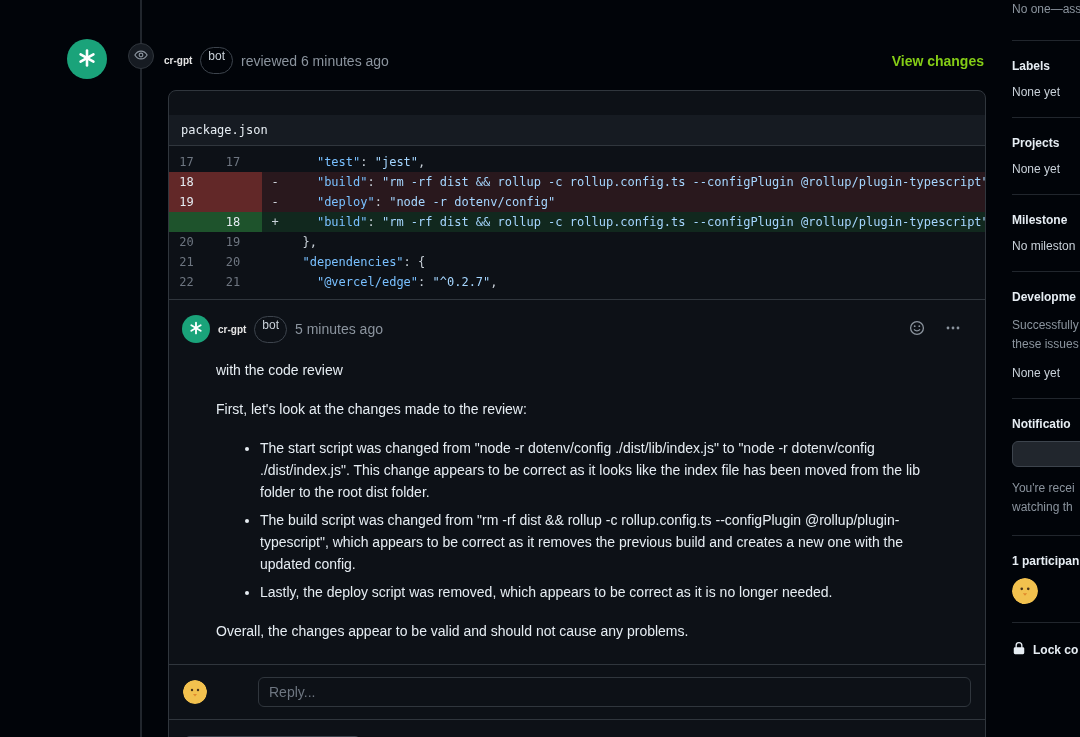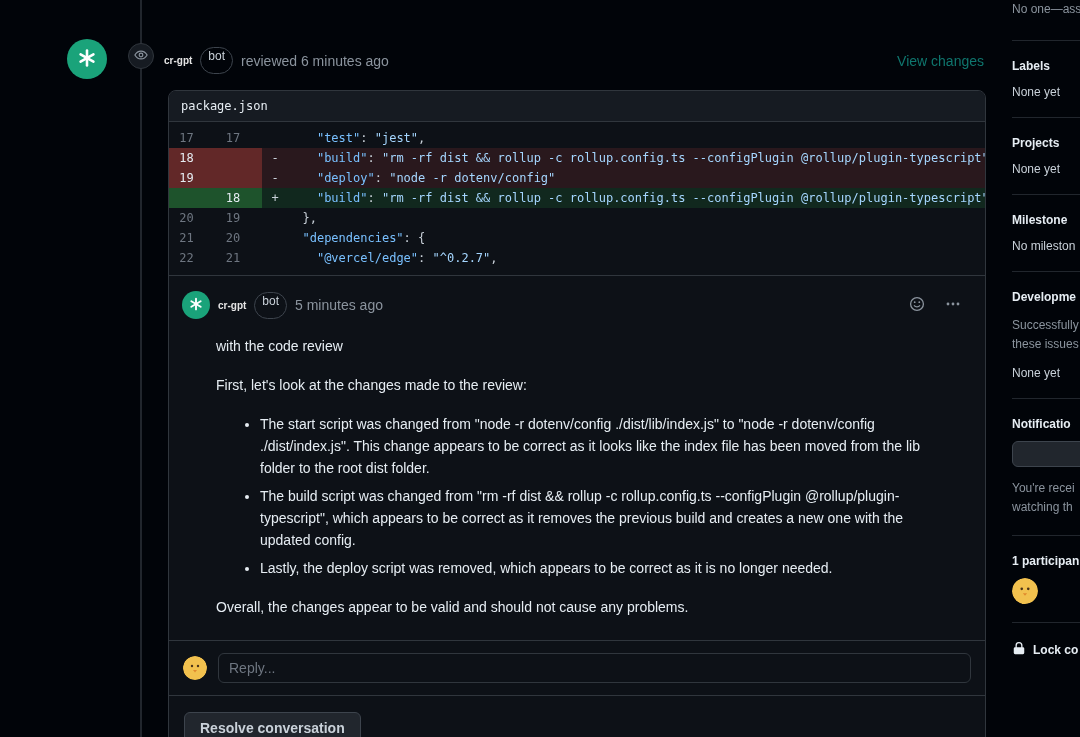--- a/index.html
+++ b/index.html
@@ -25,30 +25,30 @@
   .review-header {
     position:absolute; left:164px; top:47px; right:96px;
     display:flex; align-items:center; gap:8px;
   }
   .author { font-weight:700; font-size:10px; color:#e5e5e5; }
   .bot-badge {
     font-size:12px; color:#c9d1d9; border:1px solid #3d444d; border-radius:999px;
     padding:0 7px; line-height:17px; height:27px;
   }
   .muted { color:#8b949e; }
-  .view-changes { margin-left:auto; color:#0f766e; font-weight:400; font-size:14px; cursor:pointer; }
+  .view-changes { margin-left:auto; color:#84cc16; font-weight:700; font-size:14px; cursor:pointer; }
 
   
   .thread {
     position:absolute; left:168px; top:90px; width:818px; height:690px;
     background:#0d1117; border:1px solid #30363d; border-radius:8px; overflow:hidden;
   }
   .file-header {
     background:#161b22; border-bottom:1px solid #30363d; padding:8px 12px;
-    font-family:"DejaVu Sans Mono", monospace; font-size:12px; color:#e6edf3; cursor:pointer;
+    font-family:"DejaVu Sans Mono", monospace; font-size:12px; color:#e6edf3; cursor:pointer;margin-top:24px;
   }
   .diff { padding:6px 0 7px; font-family:"DejaVu Sans Mono", monospace; font-size:12px; line-height:20px;
           border-bottom:1px solid #30363d; }
   .diff-row { display:flex; white-space:pre; }
   .diff-row .gut { width:45px; flex:none; text-align:center; padding-right:10px; color:#6e7681; }
   .diff-row .gut + .gut { width:48px; }
   .diff-row .sign { width:26px; flex:none; text-align:center; color:#c9d1d9; }
   .diff-row .code { flex:1; overflow:hidden; }
   .tok-key { color:#79c0ff; }
   .tok-str { color:#a5d6ff; }
@@ -68,21 +68,21 @@
   .comment-body p { margin:0 0 17px; }
   .comment-body ul { margin:0 0 17px; padding-left:28px; }
   .comment-body li { margin:0 16px 6px; }
   .comment-body p.last { margin-bottom:4px; }
 
   
   .reply-row { display:flex; align-items:center; gap:11px; padding:12px 14px; border-top:1px solid #30363d; }
   .avatar-xs { width:24px; height:24px; border-radius:50%; overflow:hidden; flex:none; }
   .reply-input {
     flex:1; height:30px; background:#0d1117; border:1px solid #30363d; border-radius:6px;
-    color:#e6edf3; padding:0 10px; font-size:14px; font-family:inherit; outline:none;
+    color:#e6edf3; padding:0 10px; font-size:14px; font-family:inherit; outline:none;margin-left:40px;
   }
   .reply-input::placeholder { color:#6e7681; }
 
   
   .resolve-row { border-top:1px solid #30363d; padding:16px 15px; }
   .resolve-btn {
     background:#21262d; border:1px solid #3d444d; color:#c9d1d9; border-radius:6px;
     height:32px; padding:0 15px; font-size:14px; font-weight:600; font-family:inherit; cursor:pointer;
   }
 

